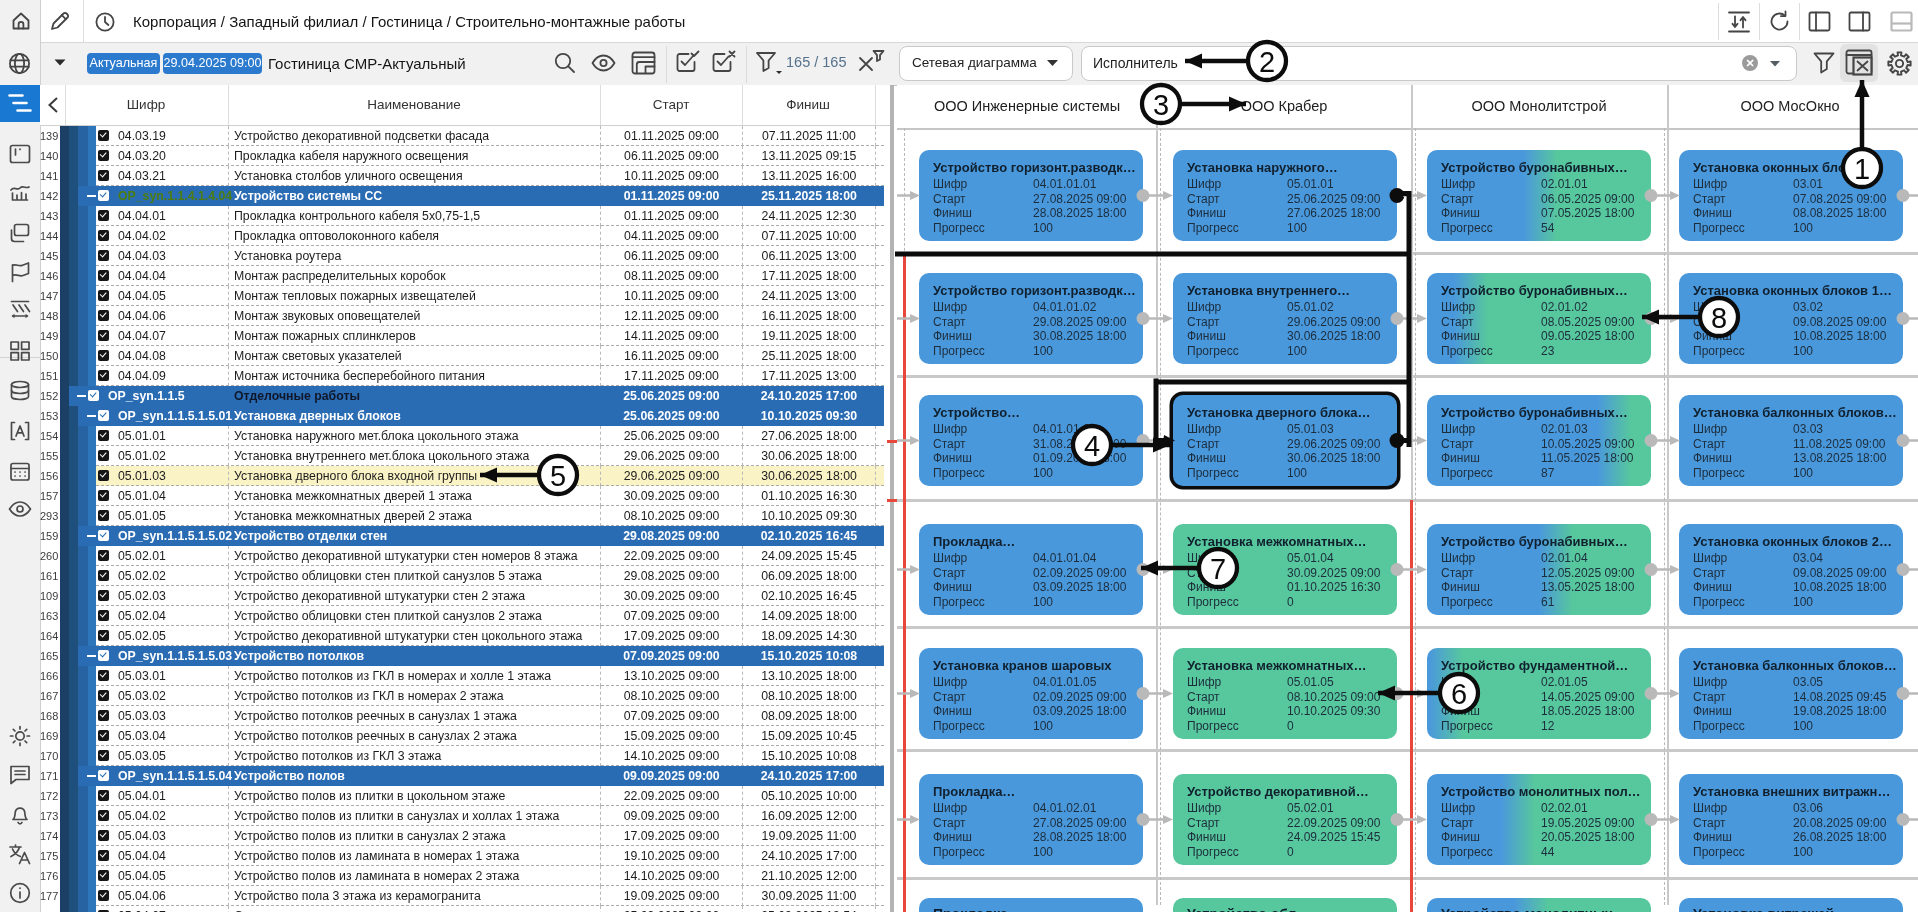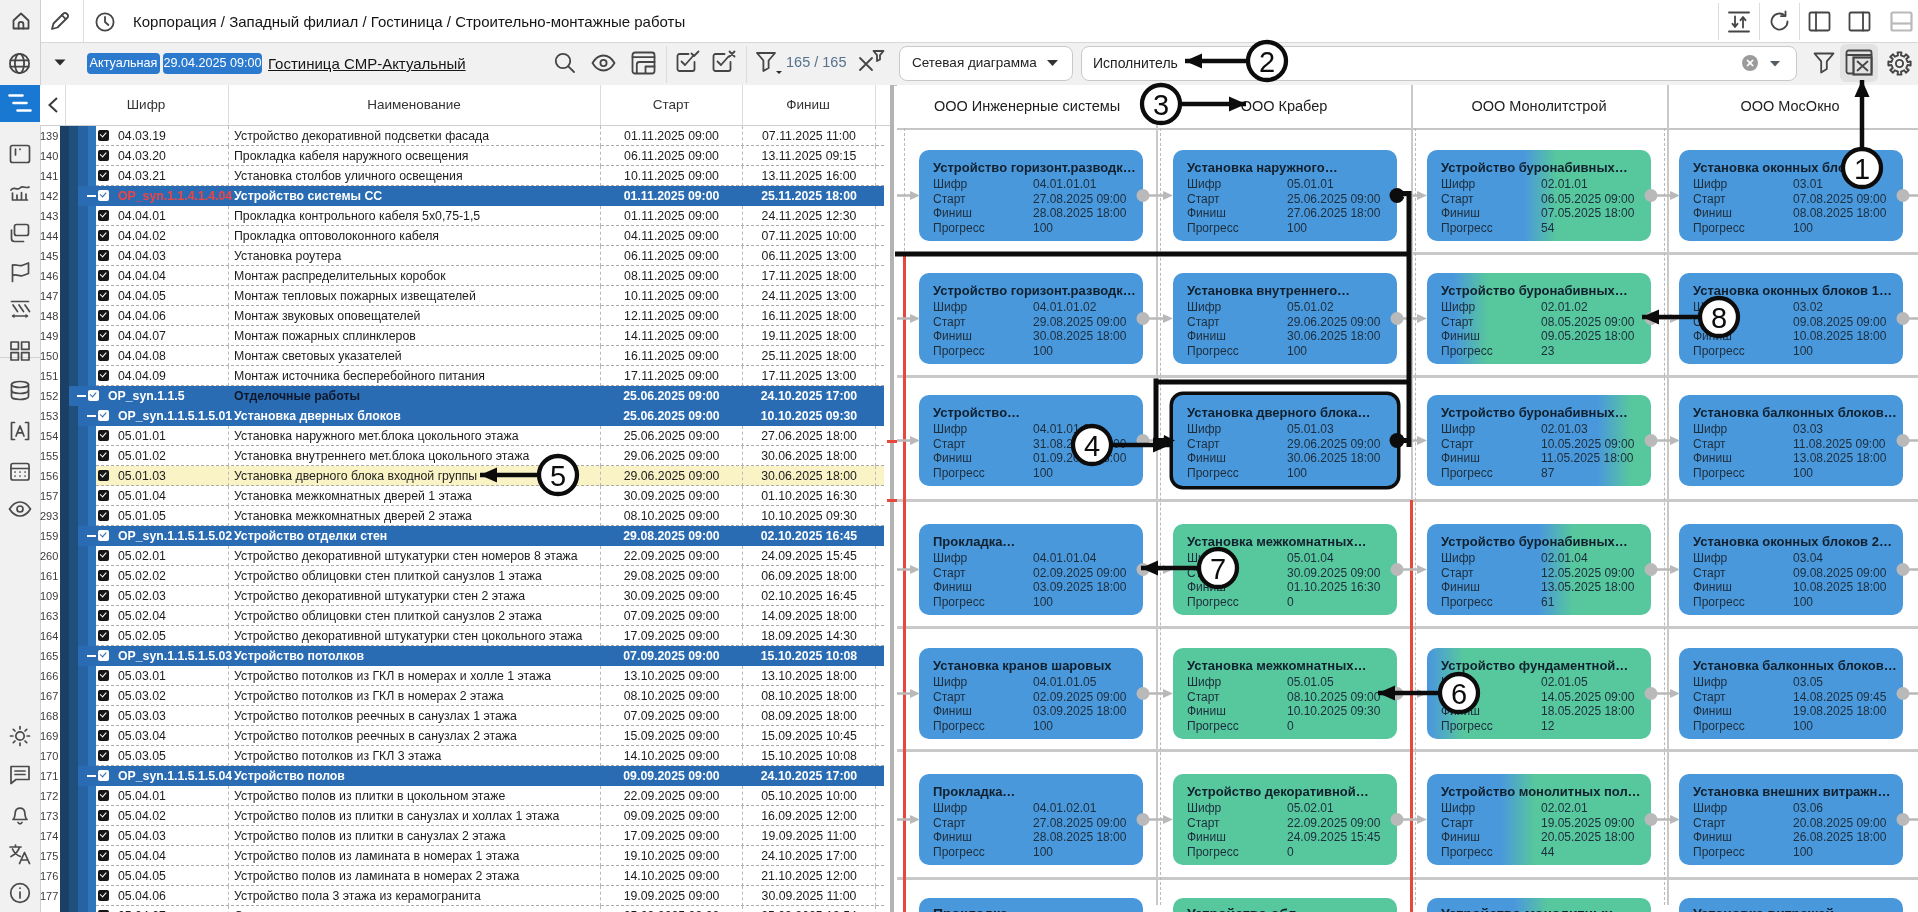--- a/index.html
+++ b/index.html
@@ -73,21 +73,21 @@
 <svg class="ic" style="left:8px;top:52px" width="23" height="23" viewBox="0 0 23 23">
     <circle cx="11.5" cy="11.5" r="9.6" fill="none" stroke="#454545" stroke-width="1.8" stroke-linecap="round" stroke-linejoin="round"></circle>
     <ellipse cx="11.5" cy="11.5" rx="4.6" ry="9.6" fill="none" stroke="#454545" stroke-width="1.8" stroke-linecap="round" stroke-linejoin="round"></ellipse>
 <path d="M2.2 8.3 H20.8 M2.2 14.7 H20.8" fill="none" stroke="#454545" stroke-width="1.8" stroke-linecap="round" stroke-linejoin="round"></path>
   </svg>
 <svg class="ic" style="left:53px;top:58px" width="14" height="9" viewBox="0 0 14 9">
     <path d="M1.5 1.5 L7 7.5 L12.5 1.5 Z" fill="#2b2b2b"></path>
   </svg>
 <div class="abs" style="left:87px;top:53px;width:73px;height:21px;background:#2b7ace;border-radius:4px;color:#fff;font-size:12.6px;text-align:center;line-height:21px;">Актуальная</div>
 <div class="abs" style="left:163px;top:53px;width:99px;height:21px;background:#2b7ace;border-radius:4px;color:#fff;font-size:12.6px;text-align:center;line-height:21px;">29.04.2025 09:00</div>
-<div class="abs" style="left:268px;top:55px;font-size:15px;color:#161616;font-weight:normal;white-space:nowrap;text-decoration:underline;">Гостиница СМР-Актуальный</div>
+<div class="abs" style="left:268px;top:55px;font-size:15px;color:#161616;font-weight:normal;white-space:nowrap;">Гостиница СМР-Актуальный</div>
 <svg class="ic" style="left:553px;top:51px" width="24" height="24" viewBox="0 0 24 24">
     <circle cx="10" cy="10" r="7.2" fill="none" stroke="#454545" stroke-width="1.8" stroke-linecap="round" stroke-linejoin="round"></circle>
     <path d="M15.3 15.3 L21 21" fill="none" stroke="#454545" stroke-width="1.8" stroke-linecap="round" stroke-linejoin="round"></path>
   </svg>
 <svg class="ic" style="left:591px;top:54px" width="25" height="18" viewBox="0 0 25 18">
     <path d="M1.5 9 C5 3 9 1.5 12.5 1.5 C16 1.5 20 3 23.5 9 C20 15 16 16.5 12.5 16.5 C9 16.5 5 15 1.5 9 Z" fill="none" stroke="#454545" stroke-width="1.8" stroke-linecap="round" stroke-linejoin="round"></path>
     <circle cx="12.5" cy="9" r="3.1" fill="none" stroke="#454545" stroke-width="1.8" stroke-linecap="round" stroke-linejoin="round"></circle>
   </svg>
 <svg class="ic" style="left:631px;top:51px" width="25" height="24" viewBox="0 0 25 24">
     <rect x="1.5" y="1.5" width="22" height="21" rx="2.5" fill="none" stroke="#454545" stroke-width="1.8" stroke-linecap="round" stroke-linejoin="round"></rect>
@@ -277,21 +277,21 @@
     <div class="abs" style="left:702px;top:0;width:1px;height:20px;border-left:1px dashed #b8b8b8;"></div>
     <div class="abs" style="left:835px;top:0;width:1px;height:20px;border-left:1px dashed #b8b8b8;"></div>
   </div>
 <div class="row" style="top:186px">
     <div class="rn">142</div>
     <div class="abs" style="left:19.5px;top:0;width:9.4px;height:20px;background:#1c3f66"></div>
     <div class="abs" style="left:28.9px;top:0;width:9px;height:20px;background:#1f4f7d"></div>
     <div class="abs" style="left:37.9px;top:0;width:806.1px;height:20px;background:#2a6cb4"></div>
     <div class="abs" style="left:47px;top:9px;width:9px;height:2px;background:#fff;"></div>
     <div class="cbw" style="left:58px"></div>
-    <div class="ct" style="left:78px;color:#ef4444;font-weight:bold">OP_syn.1.1.4.1.4.04</div>
+    <div class="ct" style="left:78px;color:#4d7c0f;font-weight:bold">OP_syn.1.1.4.1.4.04</div>
     <div class="ct" style="left:194px;color:#fff;font-weight:bold">Устройство системы СС</div>
     <div class="dt" style="left:561px;width:141px;color:#fff;font-weight:bold">01.11.2025 09:00</div>
     <div class="dt" style="left:703px;width:132px;color:#fff;font-weight:bold">25.11.2025 18:00</div>
   </div>
 <div class="row" style="top:206px">
     <div class="rn">143</div>
     <div class="abs" style="left:19.5px;top:0;width:9.4px;height:20px;background:#1c3f66"></div>
     <div class="abs" style="left:28.9px;top:0;width:9px;height:20px;background:#1f4f7d"></div>
     <div class="abs" style="left:37.9px;top:0;width:9.7px;height:20px;background:#2763a2"></div>
     <div class="abs" style="left:47.6px;top:0;width:8.4px;height:20px;background:#2e76bb"></div>
@@ -581,21 +581,21 @@
   </div>
 <div class="row" style="top:566px">
     <div class="rn">161</div>
     <div class="abs" style="left:19.5px;top:0;width:9.4px;height:20px;background:#1c3f66"></div>
     <div class="abs" style="left:28.9px;top:0;width:9px;height:20px;background:#1f4f7d"></div>
     <div class="abs" style="left:37.9px;top:0;width:9.7px;height:20px;background:#2763a2"></div>
     <div class="abs" style="left:47.6px;top:0;width:8.4px;height:20px;background:#2e76bb"></div>
     <div class="abs" style="left:56px;top:0;width:788px;height:19px;background:#fff;border-bottom:1px dashed #ababab;"></div>
     <div class="cbx"></div>
     <div class="ct" style="left:78px">05.02.02</div>
-    <div class="ct" style="left:194px">Устройство облицовки стен плиткой санузлов 1 этажа</div>
+    <div class="ct" style="left:194px">Устройство облицовки стен плиткой санузлов 5 этажа</div>
     <div class="dt" style="left:561px;width:141px">29.08.2025 09:00</div>
     <div class="dt" style="left:703px;width:132px">06.09.2025 18:00</div>
     <div class="abs" style="left:188px;top:0;width:1px;height:20px;border-left:1px dashed #b8b8b8;"></div>
     <div class="abs" style="left:560px;top:0;width:1px;height:20px;border-left:1px dashed #b8b8b8;"></div>
     <div class="abs" style="left:702px;top:0;width:1px;height:20px;border-left:1px dashed #b8b8b8;"></div>
     <div class="abs" style="left:835px;top:0;width:1px;height:20px;border-left:1px dashed #b8b8b8;"></div>
   </div>
 <div class="row" style="top:586px">
     <div class="rn">109</div>
     <div class="abs" style="left:19.5px;top:0;width:9.4px;height:20px;background:#1c3f66"></div>

